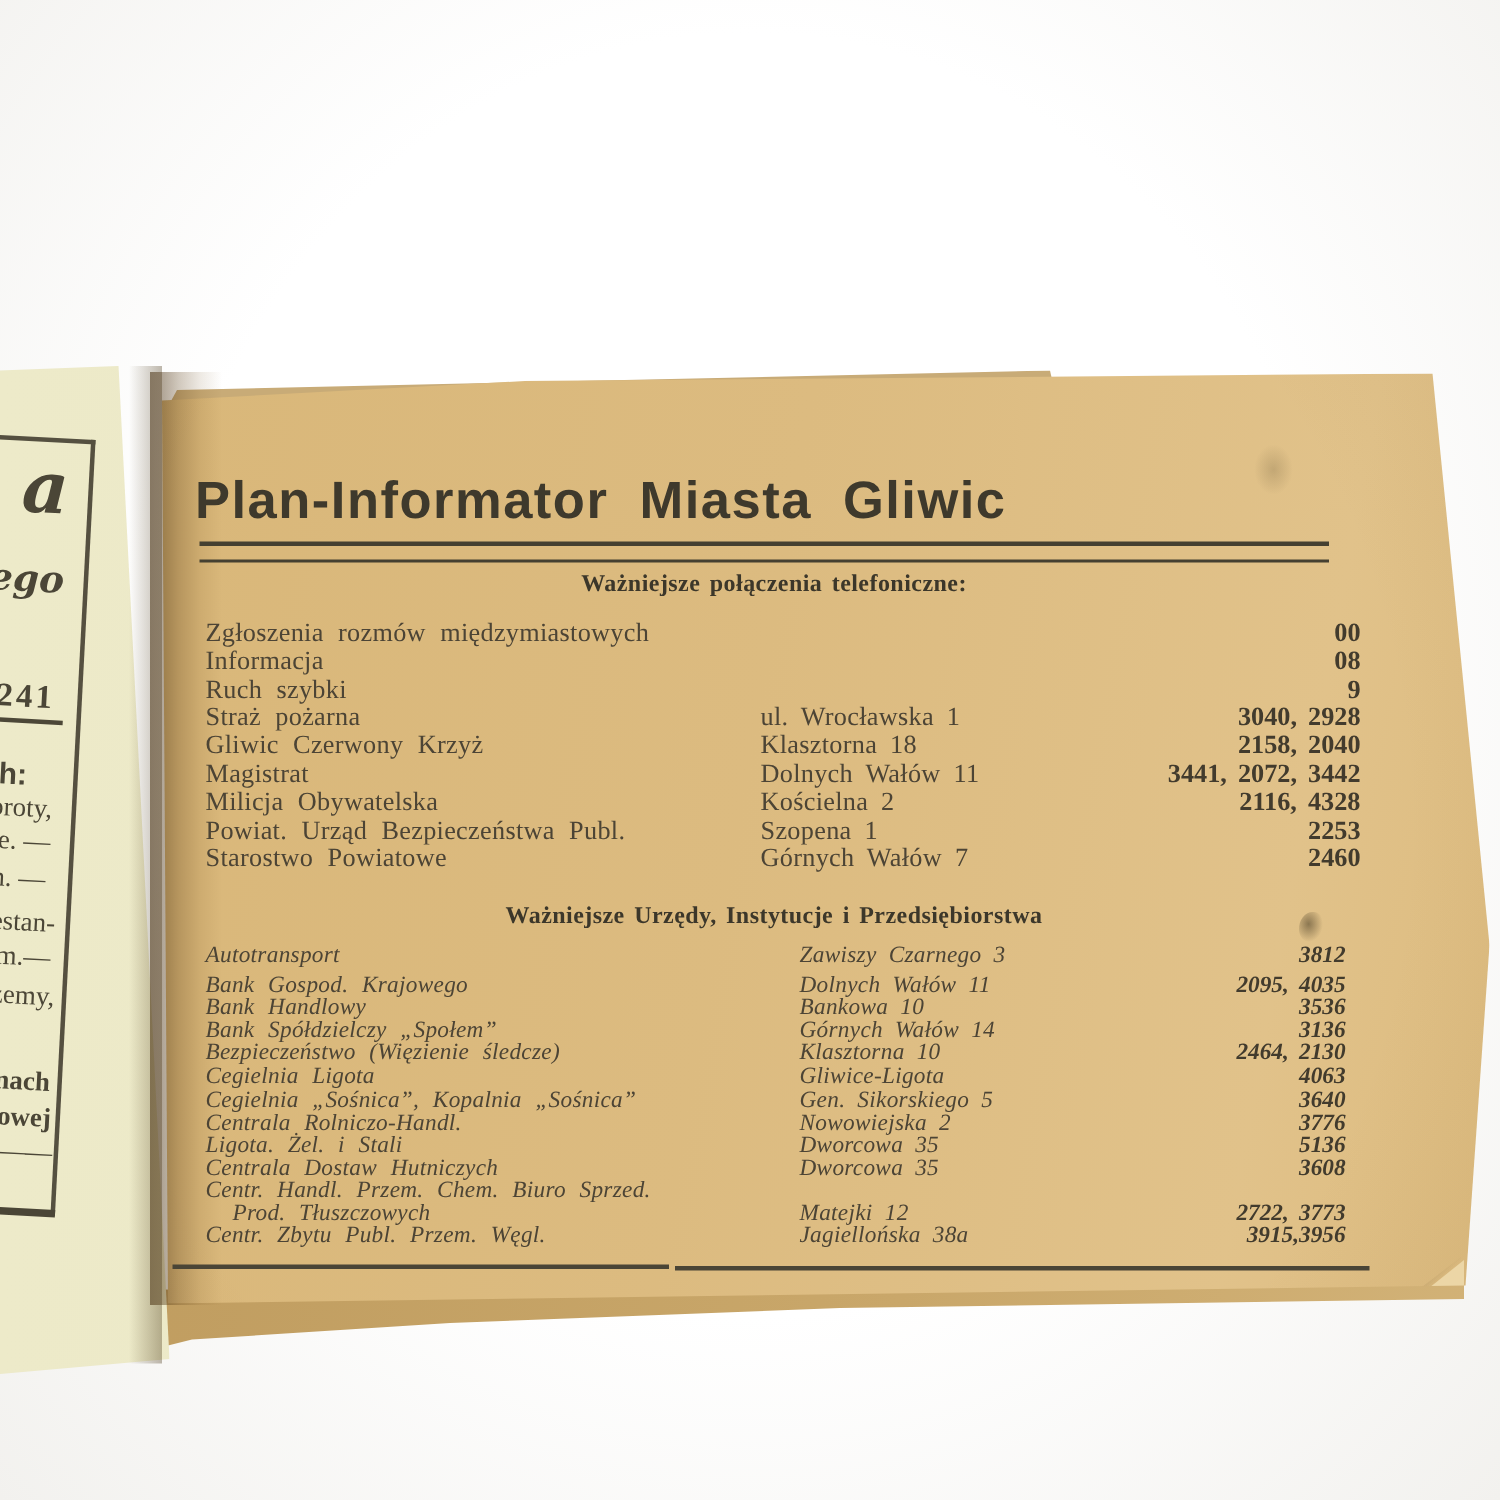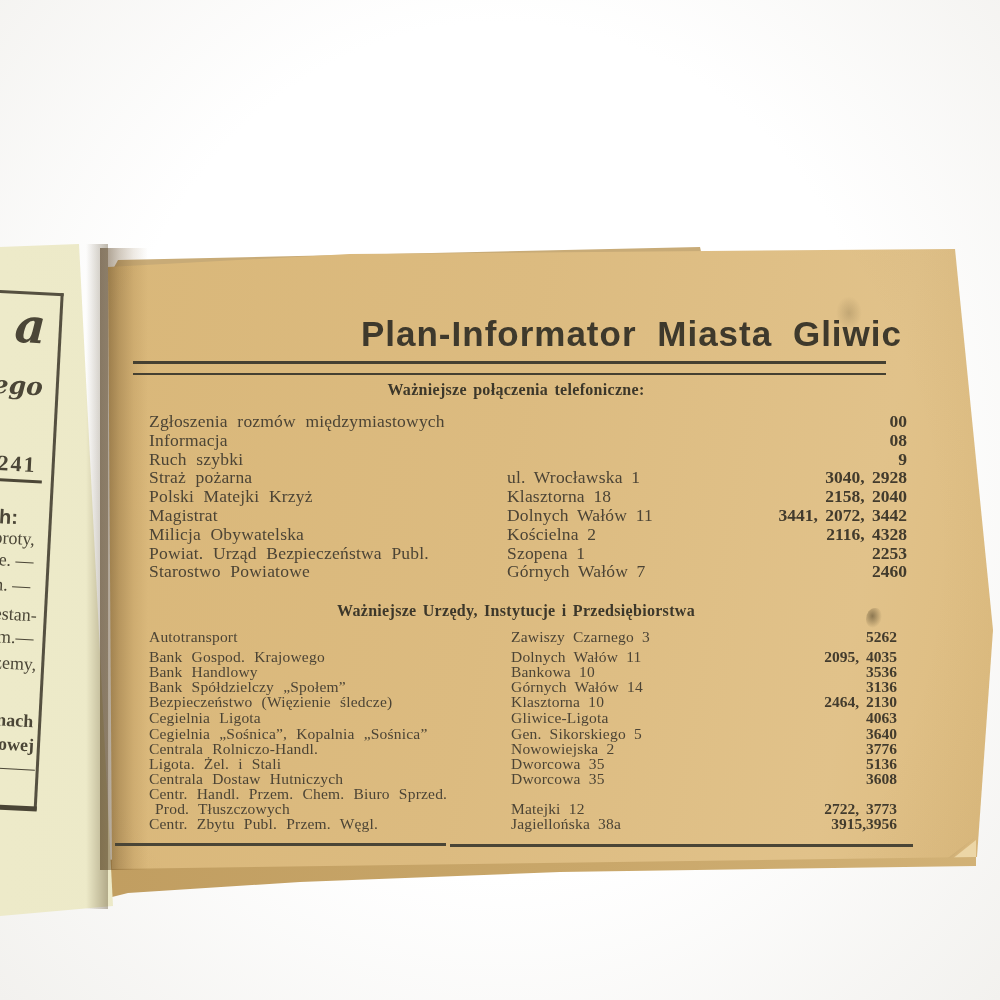--- a/index.html
+++ b/index.html
@@ -49,43 +49,43 @@
   .lp-t1{top:281px;right:28px;font-size:18px;}
   .lp-t2{top:303px;right:28px;font-size:18px;}
   .lp-t3{top:328px;right:30px;font-size:18px;}
   .lp-t4{top:357px;right:22px;font-size:18px;}
   .lp-t5{top:380px;right:24px;font-size:18px;}
   .lp-t6{top:406px;right:20px;font-size:18px;}
   .lp-b1{top:463px;right:20px;font-size:18px;font-weight:bold;}
   .lp-b2{top:487px;right:18px;font-size:18px;font-weight:bold;}
   .lp-t7{top:510px;right:16px;font-size:18px;}
   
-  .title{position:absolute;left:130px;top:314px;width:772px;text-align:right;
+  .title{position:absolute;left:130px;top:314px;width:772px;text-align:left;
     font-family:"Liberation Sans","DejaVu Sans",sans-serif;font-weight:bold;font-size:35px;
     letter-spacing:1px;word-spacing:10px;color:#3e392c;}
   .rule2{position:absolute;left:133px;top:361px;width:753px;height:9px;
     border-top:3px solid #454031;border-bottom:2px solid #454031;}
   .h1,.h2{position:absolute;left:130px;width:772px;text-align:center;font-weight:bold;
     font-size:16px;color:#3c372a;letter-spacing:.3px;word-spacing:2px;}
   .h1{top:381px;}
   .h2{top:602px;}
   .sec{position:absolute;color:#4c4435;}
   .sec1{left:133px;top:412px;width:774px;font-size:17.5px;}
   .sec2{left:133px;top:629px;width:764px;font-size:15.5px;}
   .row{position:relative;white-space:nowrap;}
   .sec1 .row{height:18.8px;}
-  .sec2 .row{height:15.1px;}
+  .sec2 .row{height:15.1px;font-style:italic;}
   .sec2 .row:nth-child(2){margin-top:5px;}
   .sec2 .row:nth-child(6){margin-top:1px;}
   .sec2 .row:nth-child(12) .c1{left:22px;}
   .c1,.c2,.c3{position:absolute;top:0;line-height:1.05;}
-  .c1{left:16px;word-spacing:5px;letter-spacing:.2px;}
+  .c1{left:4px;word-spacing:5px;letter-spacing:.2px;}
   .c2{word-spacing:4px;letter-spacing:.2px;}
   .sec1 .c2{left:374px;}
-  .sec2 .c2{left:378px;}
+  .sec2 .c2{left:400px;}
   .c3{right:0;font-weight:bold;word-spacing:3px;color:#423b2d;}
   .botrule-a{position:absolute;left:115px;top:843px;width:331px;height:3px;background:#4a4536;}
   .botrule-b{position:absolute;left:450px;top:844px;width:463px;height:3px;background:#4a4536;}
 </style>
 </head>
 <body>
 
 <div class="stage">
 
   <div class="sliver"></div>
@@ -142,21 +142,21 @@
       <span class="c1">Ruch szybki</span>
       <span class="c2"></span>
       <span class="c3">9</span>
     </div>
     <div class="row">
       <span class="c1">Straż pożarna</span>
       <span class="c2">ul. Wrocławska 1</span>
       <span class="c3">3040, 2928</span>
     </div>
     <div class="row">
-      <span class="c1">Polski Matejki Krzyż</span>
+      <span class="c1">Gliwic Czerwony Krzyż</span>
       <span class="c2">Klasztorna 18</span>
       <span class="c3">2158, 2040</span>
     </div>
     <div class="row">
       <span class="c1">Magistrat</span>
       <span class="c2">Dolnych Wałów 11</span>
       <span class="c3">3441, 2072, 3442</span>
     </div>
     <div class="row">
       <span class="c1">Milicja Obywatelska</span>
@@ -174,21 +174,21 @@
       <span class="c3">2460</span>
     </div>
   </div>
 
   <div class="h2">Ważniejsze Urzędy, Instytucje i Przedsiębiorstwa</div>
 
   <div class="sec sec2">
     <div class="row">
       <span class="c1">Autotransport</span>
       <span class="c2">Zawiszy Czarnego 3</span>
-      <span class="c3">5262</span>
+      <span class="c3">3812</span>
     </div>
     <div class="row">
       <span class="c1">Bank Gospod. Krajowego</span>
       <span class="c2">Dolnych Wałów 11</span>
       <span class="c3">2095, 4035</span>
     </div>
     <div class="row">
       <span class="c1">Bank Handlowy</span>
       <span class="c2">Bankowa 10</span>
       <span class="c3">3536</span>

